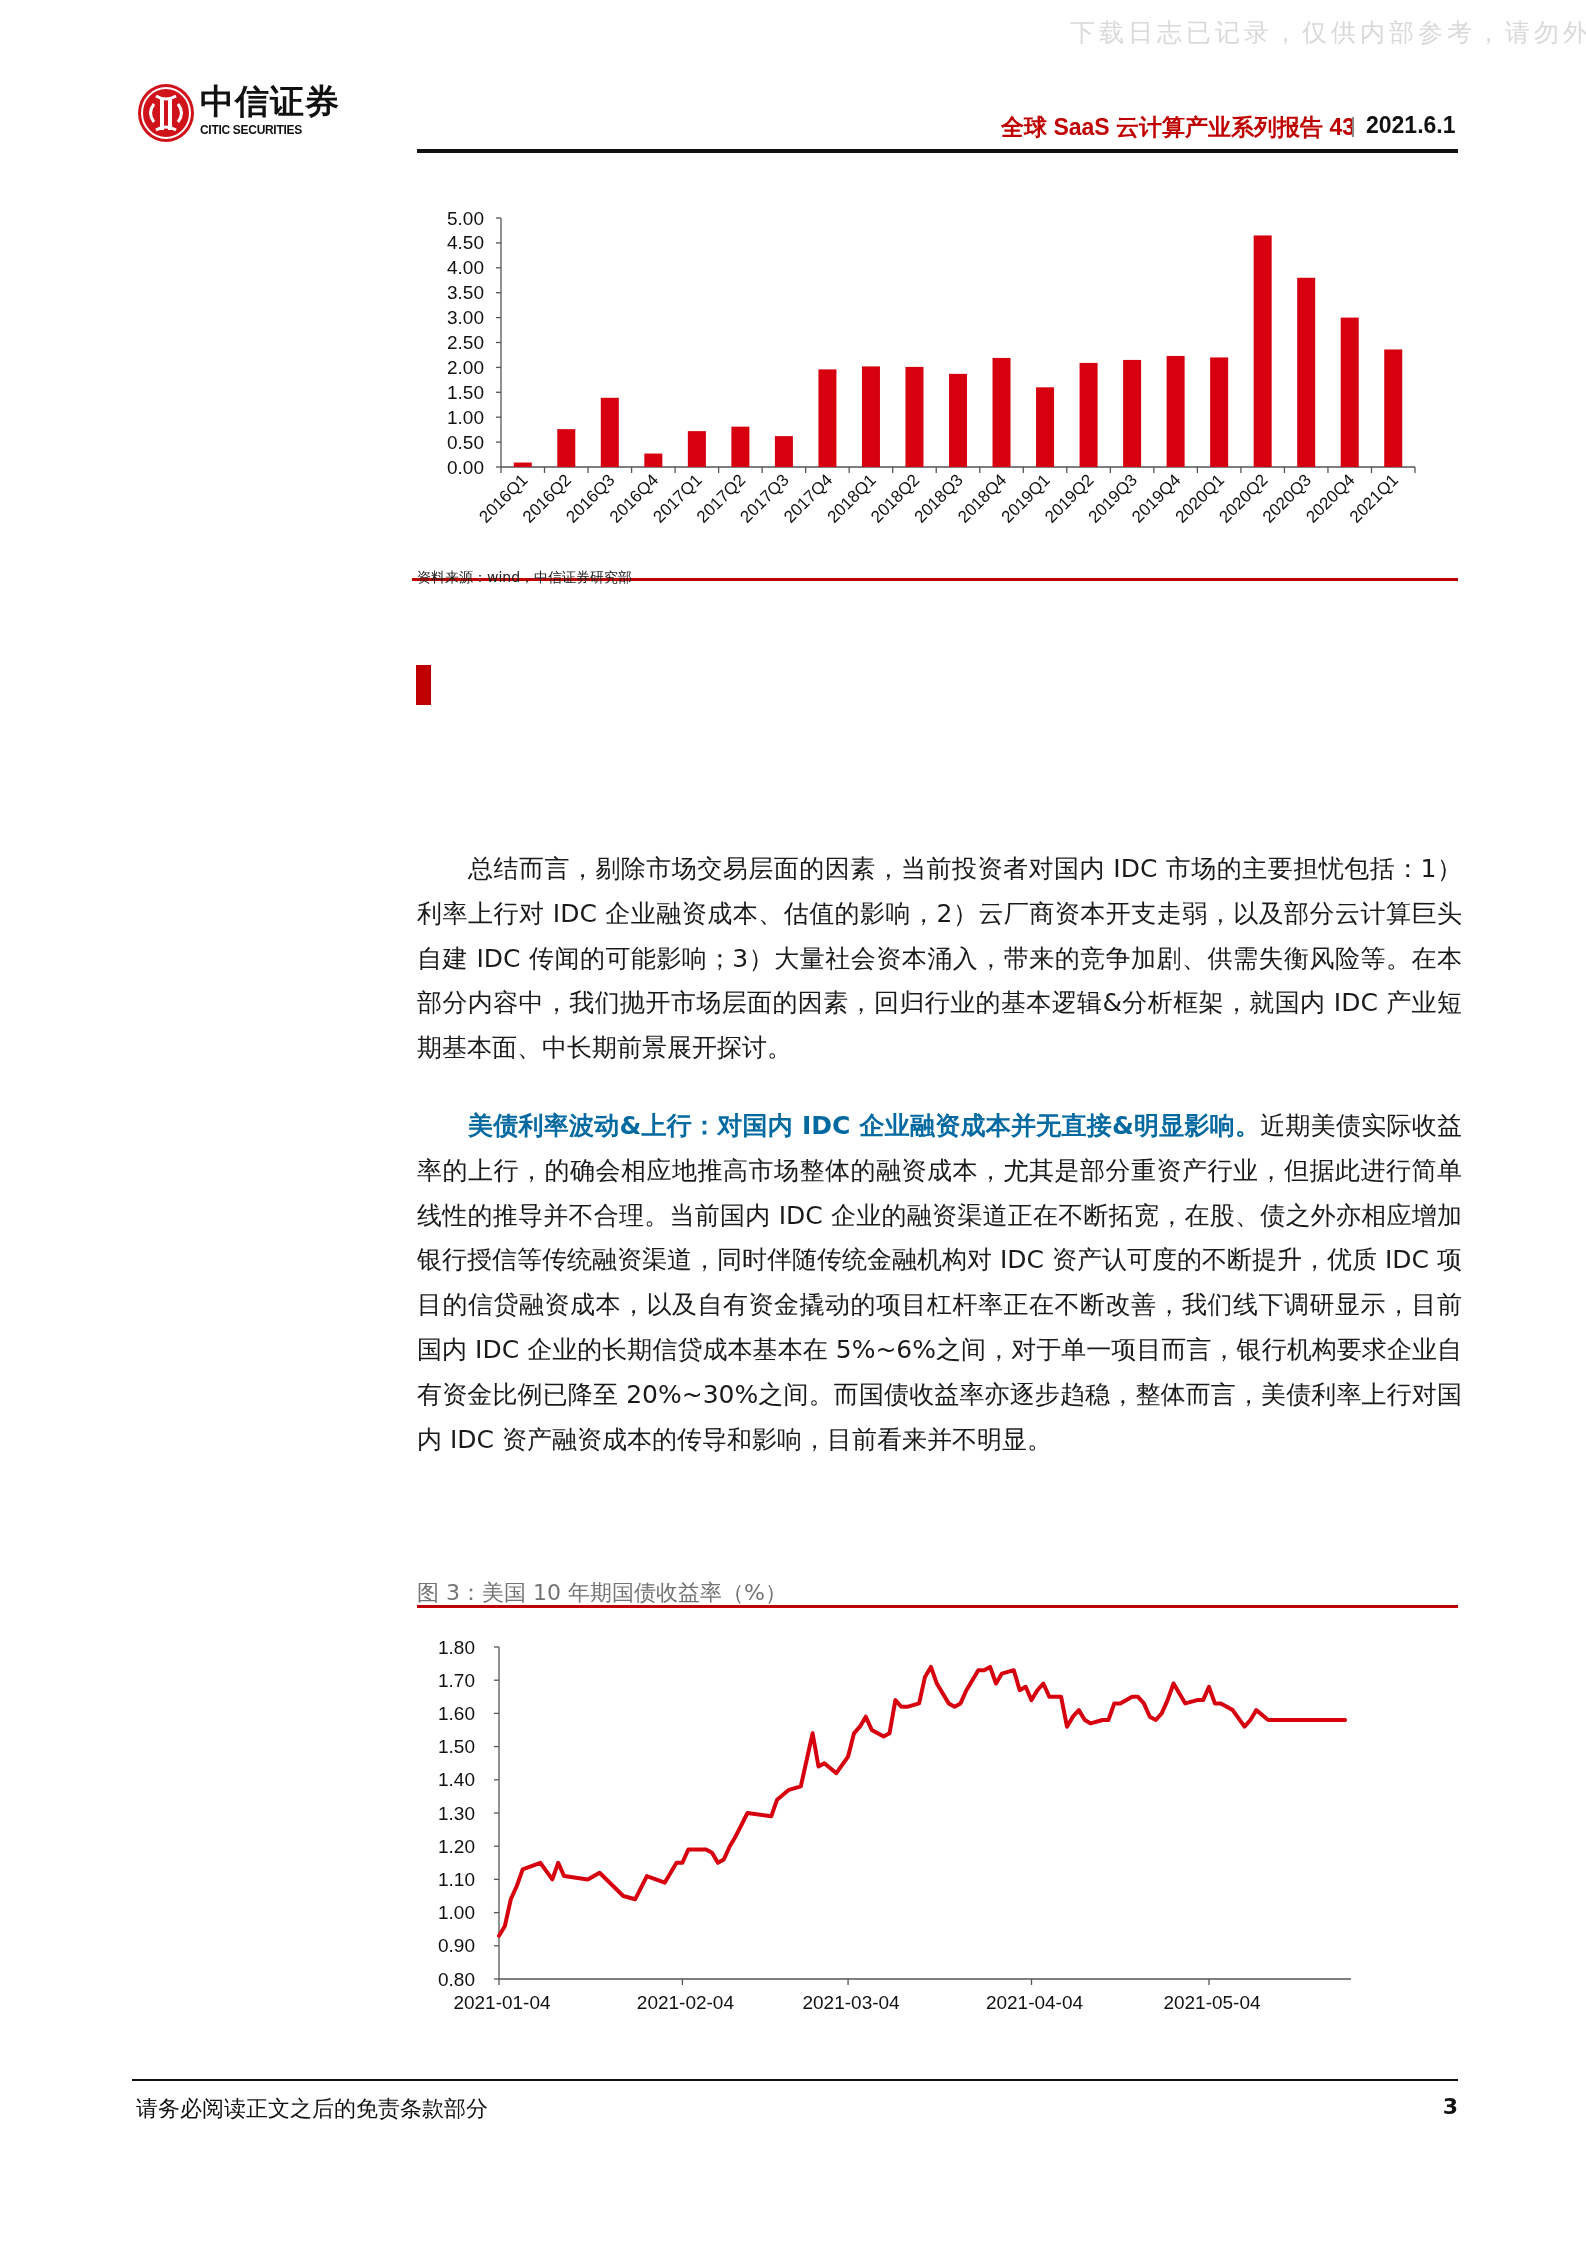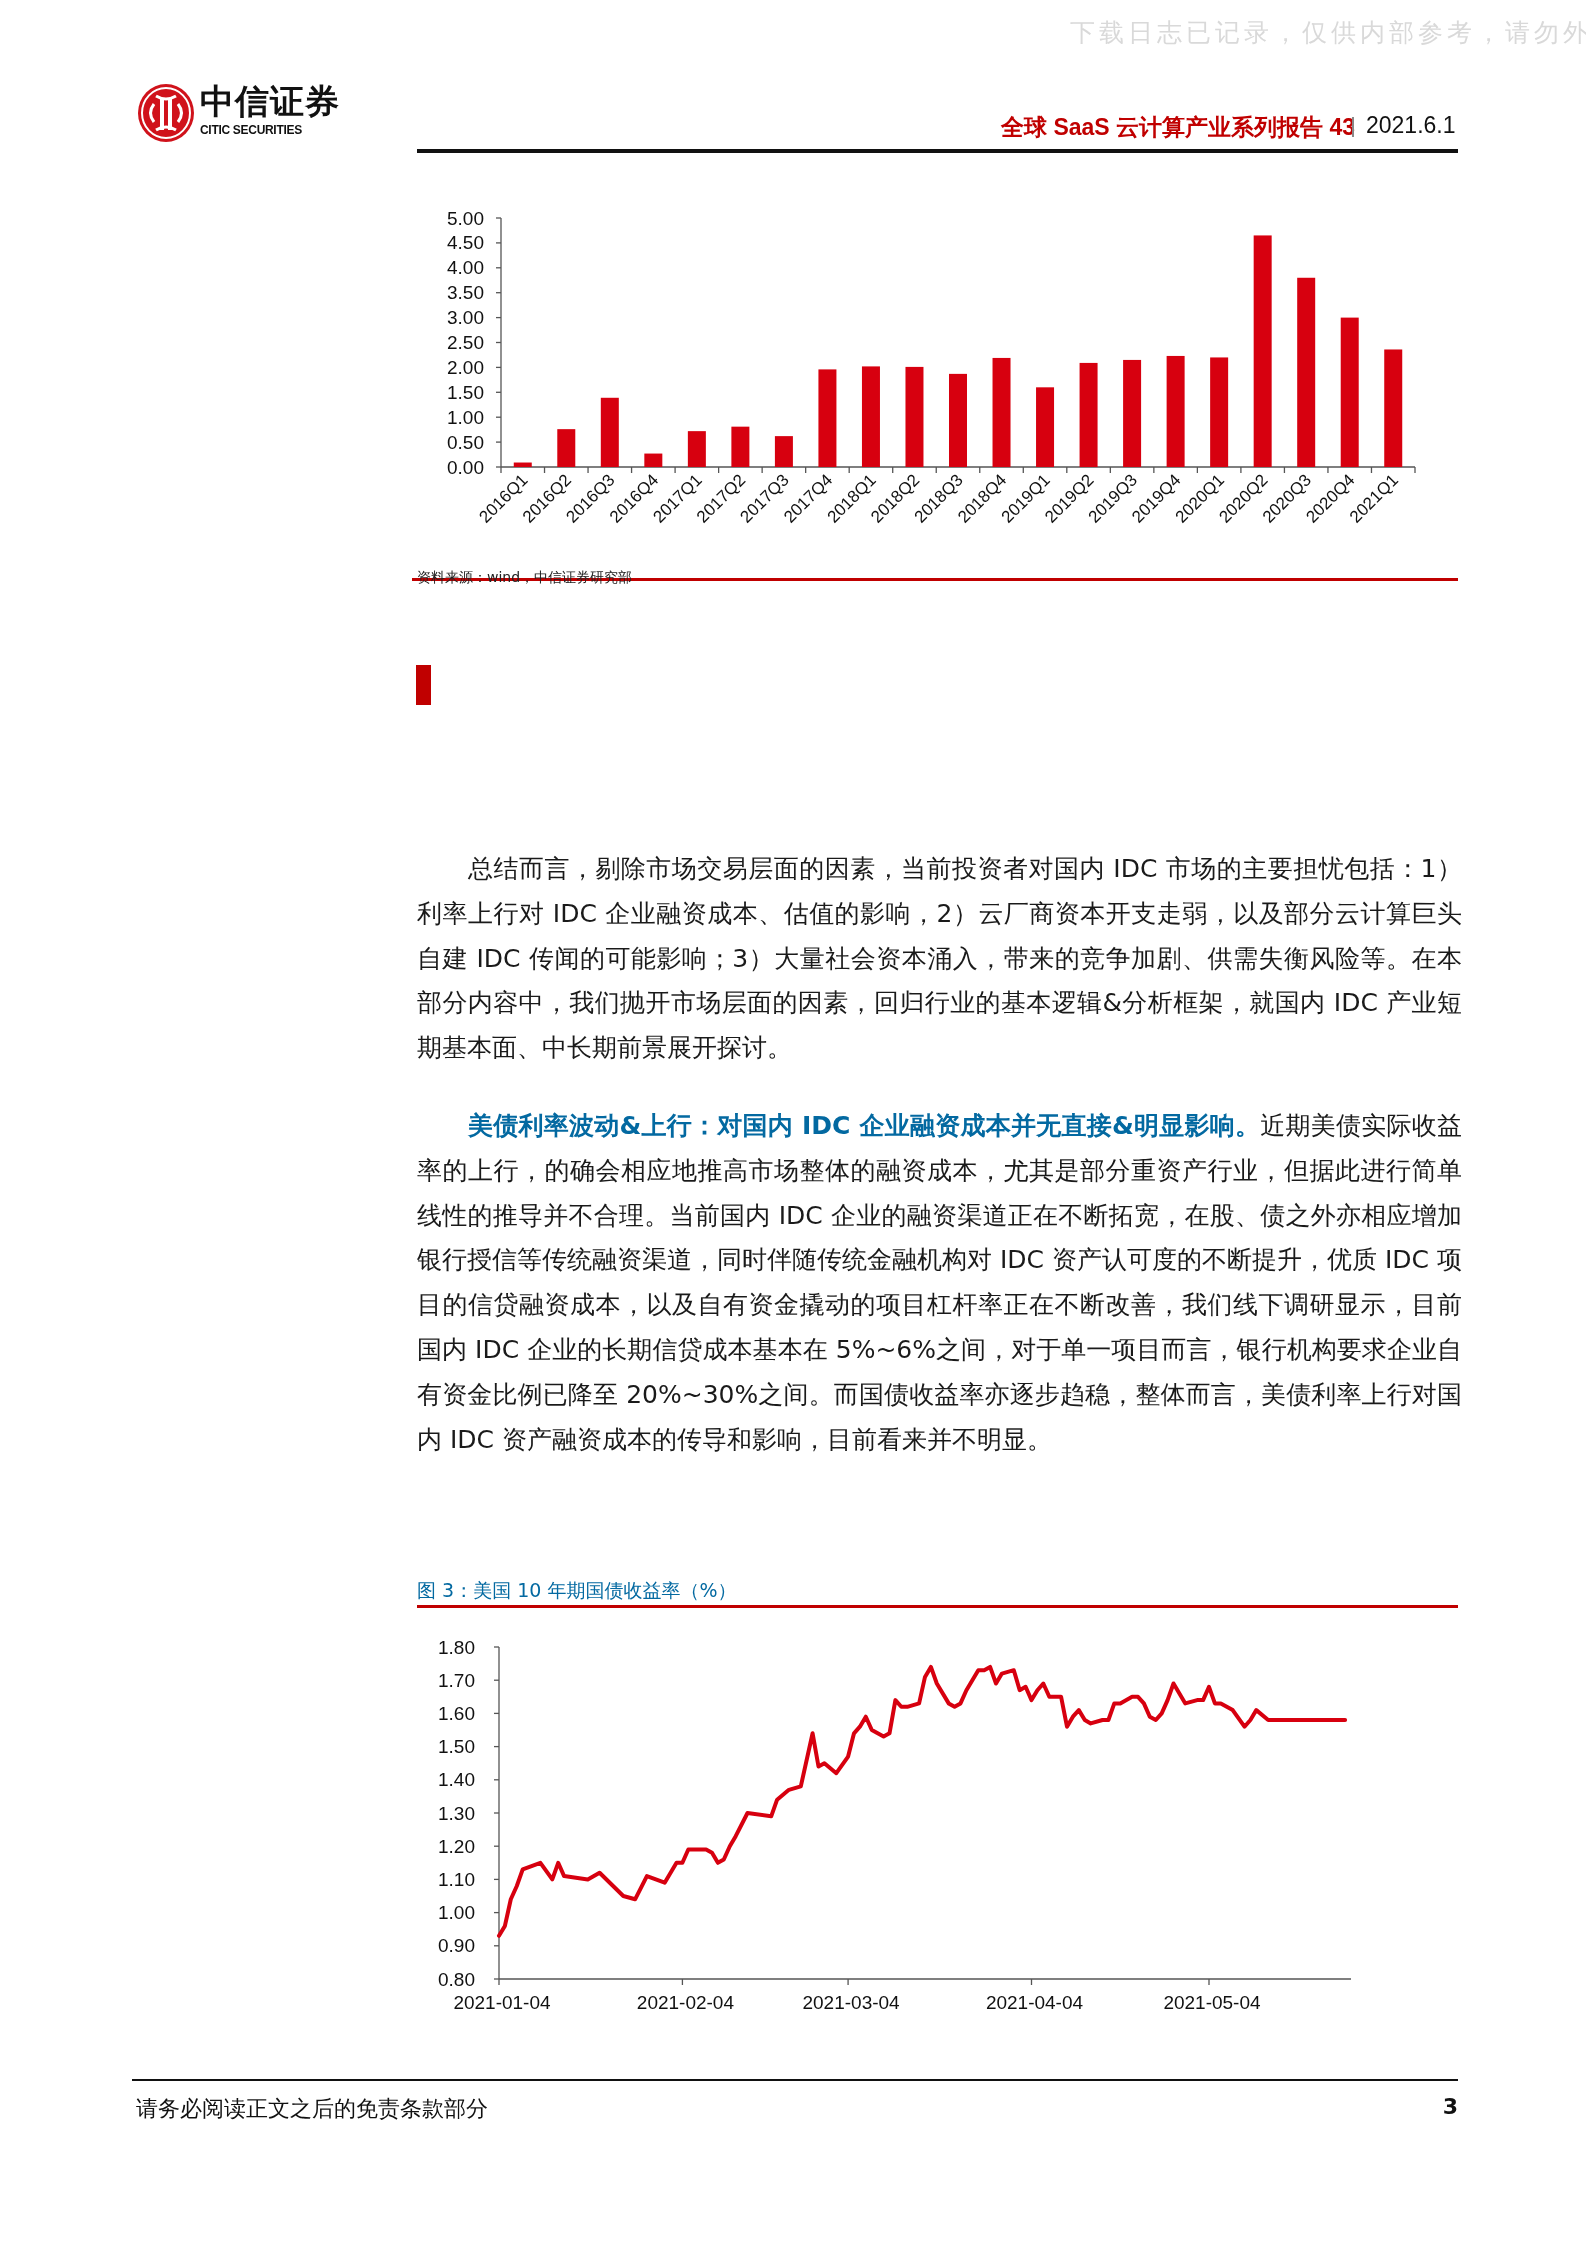--- a/index.html
+++ b/index.html
@@ -16,21 +16,21 @@
   .logo-circle { position: absolute; left: 0; top: 2px; width: 56px; height: 58px; border-radius: 50%;
                  background: #d0121b; }
   .logo-circle svg { position: absolute; left: 0; top: 0; }
   .logo-cn { position: absolute; left: 62px; top: 0; font-size: 34px; font-weight: bold; color: #111;
              letter-spacing: 1px; white-space: nowrap; font-family: "DejaVu Serif", serif; line-height: 38px; text-align: center; }
   .logo-en { position: absolute; left: 62px; top: 40px; font-size: 12px; font-weight: bold; color: #111;
              white-space: nowrap; line-height: 16px; letter-spacing: -0.3px; font-family: "Liberation Sans", sans-serif; }
   .header-title { left: 960px; top: 112px; font-size: 23px; font-weight: bold; color: #c00000;
                   white-space: nowrap; font-family: "Liberation Sans", sans-serif; margin-left: 41px; }
   .header-sep { left: 1352px; top: 117px; width: 2px; height: 20px; background: #888; }
-  .header-date { left: 1366px; top: 112px; font-size: 23px; font-weight: normal; color: #111;
+  .header-date { left: 1366px; top: 112px; font-size: 23px; font-weight: bold; color: #111;
                  white-space: nowrap; font-family: "Liberation Sans", sans-serif; }
   .header-rule { left: 417px; top: 149px; width: 1041px; height: 4px; background: #111; }
 
   
   .chart svg text { font-family: "Liberation Sans", sans-serif; }
   .bar-chart { left: 400px; top: 200px; width: 1060px; height: 380px; }
   .line-chart { left: 400px; top: 1620px; width: 1060px; height: 420px; }
 
   .red-rule { height: 3px; background: #c00000; }
   .source { left: 417px; top: 569px; font-size: 14px; color: #222; white-space: nowrap; }
@@ -38,21 +38,21 @@
   
   .heading-marker { left: 416px; top: 665px; width: 15px; height: 40px; background: #c00000; }
   .heading { left: 472px; top: 652px; width: 1000px; font-size: 40px; font-weight: bold; color: #111;
              line-height: 84px; font-family: "Liberation Sans", "DejaVu Sans", sans-serif; }
 
   
   .para { left: 417px; width: 1045px; font-size: 25px; line-height: 44.8px; color: #1a1a1a;
           text-align: justify; text-indent: 51px; }
   .para b { font-weight: bold; color: #0369a1; }
 
-  .fig-title { left: 417px; top: 1578px; font-size: 19px; color: #0369a1; white-space: nowrap; }
+  .fig-title { left: 417px; top: 1578px; font-size: 22px; color: #737373; white-space: nowrap; }
 
   
   .footer-rule { left: 132px; top: 2079px; width: 1326px; height: 2px; background: #111; }
   .footer-text { left: 136px; top: 2094px; font-size: 22px; color: #111; white-space: nowrap; }
   .page-num { left: 1436px; top: 2094px; width: 22px; text-align: right; font-size: 22px; font-weight: bold; color: #111; }
 </style>
 </head>
 <body>
 
 <div class="abs watermark">下载日志已记录，仅供内部参考，请勿外传</div>

